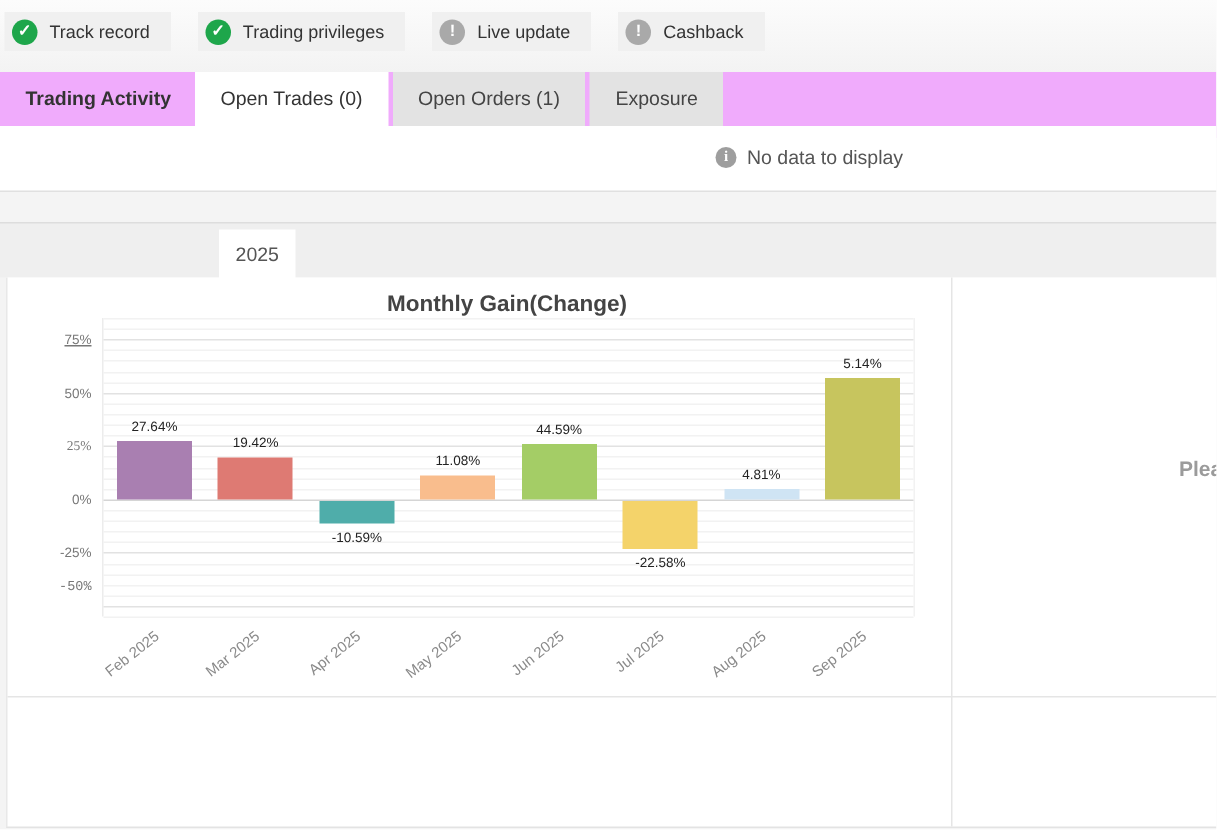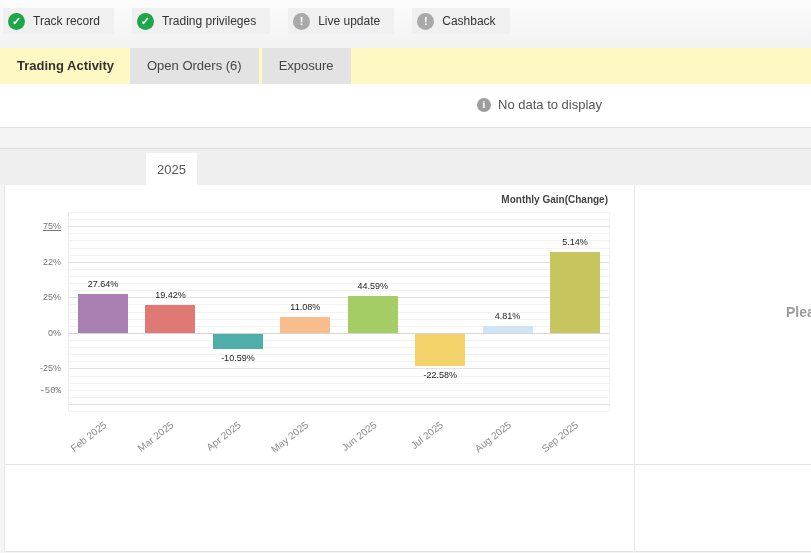--- a/index.html
+++ b/index.html
@@ -8,21 +8,21 @@
 
   
   .topbar{position:absolute;top:0;left:0;right:0;height:48px;background:linear-gradient(#fcfcfc,#f3f3f3);}
   .badges{position:absolute;left:3px;top:8px;display:flex;gap:18px;}
   .badge{display:flex;align-items:center;gap:8px;background:#f0f0f0;height:26px;padding:0 14px 0 5px;font-size:12px;color:#333;cursor:pointer;}
   .badge-icon{width:17px;height:17px;border-radius:50%;display:flex;align-items:center;justify-content:center;color:#fff;font-size:11px;font-weight:bold;flex:0 0 17px;line-height:1;}
   .badge-icon.ok{background:#1ea64b;}
   .badge-icon.warn{background:#a9a9a9;}
 
   
-  .tabsrow{position:absolute;top:48px;left:0;right:0;height:44px;background:#fef9c3;}
+  .tabsrow{position:absolute;top:48px;left:0;right:0;height:44px;background:#f0abfc;}
   .section-label{position:absolute;left:17px;top:0;line-height:36px;font-size:13px;font-weight:bold;color:#333;}
   .tabs{position:absolute;left:130px;top:0;height:36px;display:flex;gap:3px;}
   .tab{padding:0 17px;line-height:36px;font-size:13px;color:#444;background:#e3e3e3;white-space:nowrap;cursor:pointer;}
   .tab.active{background:#fff;color:#333;}
 
   
   .panel{position:absolute;top:84px;left:0;right:0;height:43px;background:#fff;border-bottom:1px solid #e0e0e0;}
   .nodata{position:absolute;left:477px;top:13px;display:flex;align-items:center;gap:7px;font-size:13px;color:#555;}
   .info-circle{width:14px;height:14px;border-radius:50%;background:#9e9e9e;color:#fff;font-size:10px;font-weight:bold;display:flex;align-items:center;justify-content:center;font-family:"Liberation Serif",serif;line-height:1;}
 
@@ -30,21 +30,21 @@
   .ah{position:absolute;top:148px;left:0;right:0;height:37px;background:#efefef;border-top:1px solid #ddd;box-sizing:border-box;}
   .ah-label{position:absolute;left:17px;line-height:36px;font-size:13px;font-weight:bold;color:#333;}
   .year-tab{position:absolute;left:146px;top:4px;width:51px;height:33px;background:#fff;text-align:center;line-height:33px;font-size:13px;color:#555;cursor:pointer;}
   .abody{position:absolute;top:185px;left:4px;width:806px;height:366px;background:#fff;border-left:1px solid #e8e8e8;border-bottom:1px solid #e3e3e3;}
   .col-divider{position:absolute;left:629px;top:0;height:100%;width:1px;background:#e5e5e5;}
   .row-divider{position:absolute;top:279px;left:0;width:100%;height:1px;background:#e5e5e5;}
   .side-note{position:absolute;left:781px;top:119px;font-size:14px;font-weight:bold;color:#9b9b9b;white-space:nowrap;}
 
   
   .chart{position:absolute;left:0;top:0;width:629px;height:279px;}
-  .chart-title{position:absolute;left:63px;top:9px;width:540px;text-align:right;font-size:10px;font-weight:bold;color:#444;}
+  .chart-title{position:absolute;left:63px;top:9px;width:540px;text-align:center;font-size:15px;font-weight:bold;color:#444;}
   .plot{position:absolute;left:63px;top:27px;width:540px;height:199px;border-left:1px solid #ececec;border-right:1px solid #f2f2f2;}
   .gl{position:absolute;left:0;width:100%;height:1px;background:#f2f2f2;}
   .gl.major{background:#e2e2e2;}
   .gl.zero{background:#d5d5d5;}
   .ytick{position:absolute;left:14px;width:42px;text-align:right;font-size:9px;color:#777;}
   .bar{position:absolute;}
   .vlabel{position:absolute;transform:translateX(-50%);font-size:9px;color:#222;white-space:nowrap;}
   .xtick{position:absolute;width:0;height:0;}
   .xtick span{position:absolute;right:0;top:-6px;white-space:nowrap;font-size:10px;color:#8a8a8a;transform:rotate(-38deg);transform-origin:100% 50%;}
 </style>
@@ -70,21 +70,22 @@
         <div class="badge">
           <span class="badge-icon warn">!</span>
           <span>Cashback</span>
         </div>
       </div>
   </div>
 
   <div class="tabsrow">
     <div class="section-label">Trading Activity</div>
     <div class="tabs" id="tabs">
-        <div class="tab">Open Orders (6)</div>
+        <div class="tab active">Open Trades (0)</div>
+        <div class="tab">Open Orders (1)</div>
         <div class="tab">Exposure</div>
       </div>
   </div>
 
   <div class="panel">
     <div class="nodata">
       <span class="info-circle" id="nodata-icon">i</span>
       <span>No data to display</span>
     </div>
   </div>
@@ -137,22 +138,22 @@
           <div class="bar" style="left: 278.7px; top: 84px; width: 50px; height: 36.8px; background: rgb(164, 205, 102);"></div>
           <div class="vlabel" style="left: 303.7px; top: 69px;">44.59%</div>
           <div class="bar" style="left: 346.2px; top: 121.8px; width: 50px; height: 32.1px; background: rgb(244, 211, 106);"></div>
           <div class="vlabel" style="left: 371.2px; top: 157.9px;">-22.58%</div>
           <div class="bar" style="left: 413.6px; top: 114px; width: 50px; height: 6.8px; background: rgb(207, 228, 244);"></div>
           <div class="vlabel" style="left: 438.6px; top: 99px;">4.81%</div>
           <div class="bar" style="left: 481px; top: 40.4px; width: 50px; height: 80.4px; background: rgb(199, 197, 94);"></div>
           <div class="vlabel" style="left: 506px; top: 25.4px;">5.14%</div>
         </div>
     <div class="ytick" style="top: 36.2px; text-decoration: underline;">75%</div>
-        <div class="ytick" style="top: 71.8px;">22%</div>
-        <div class="ytick" style="top: 107.3px;">25%</div>
+        <div class="ytick" style="top: 71.8px;">50%</div>
+        <div class="ytick" style="top: 107.3px; font-family: Liberation Serif, serif;">25%</div>
         <div class="ytick" style="top: 142.8px;">0%</div>
         <div class="ytick" style="top: 178.4px;">-25%</div>
         <div class="ytick" style="top: 201px; font-family: Liberation Mono, monospace;">-50%</div>
         <div class="xtick" style="left: 100px; top: 239px;">
           <span>Feb 2025</span>
         </div>
         <div class="xtick" style="left: 167.4px; top: 239px;">
           <span>Mar 2025</span>
         </div>
         <div class="xtick" style="left: 234.9px; top: 239px;">

